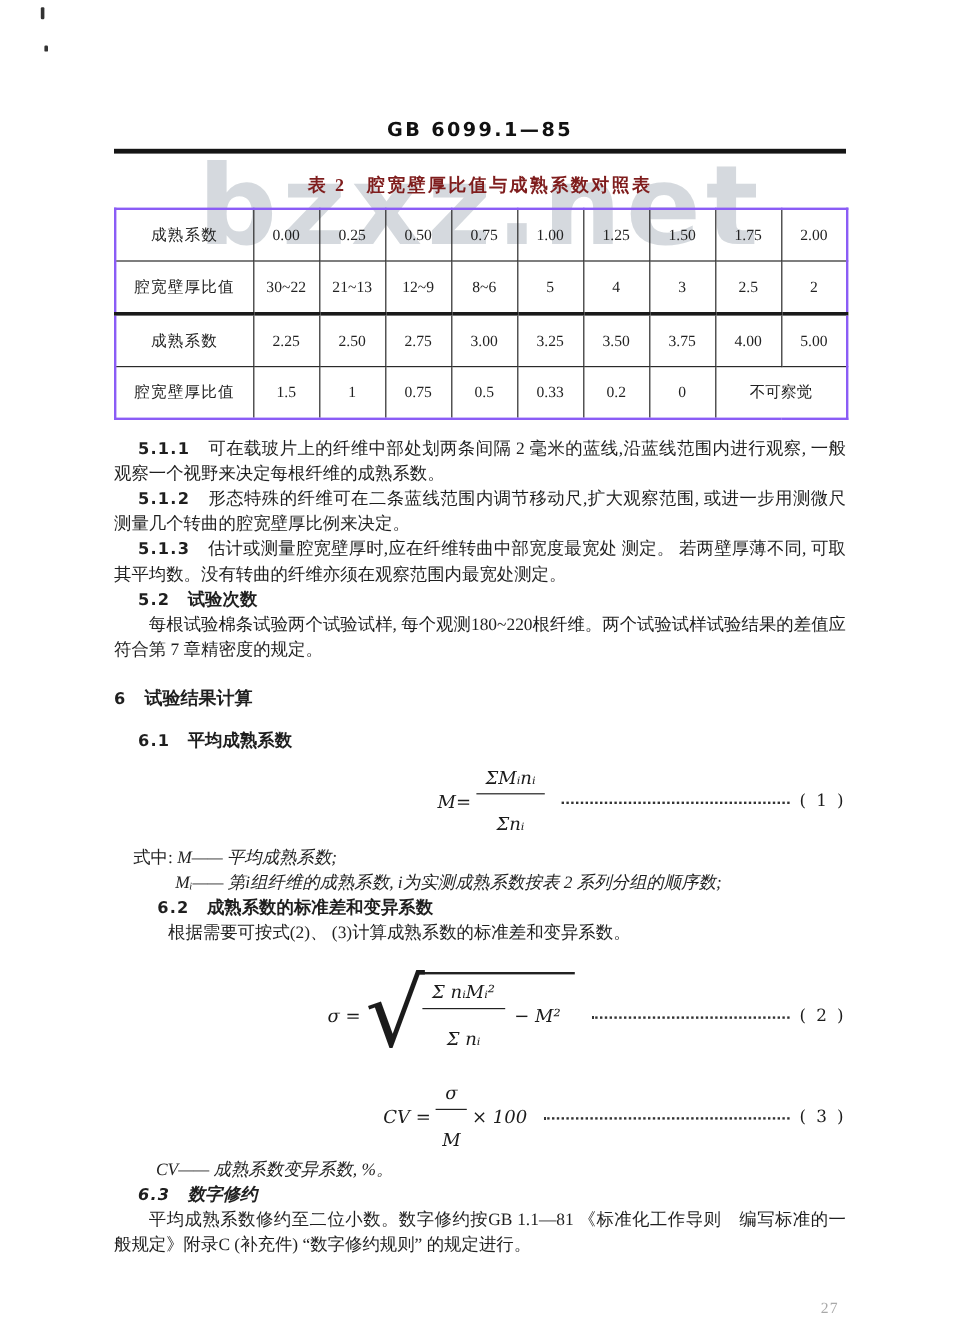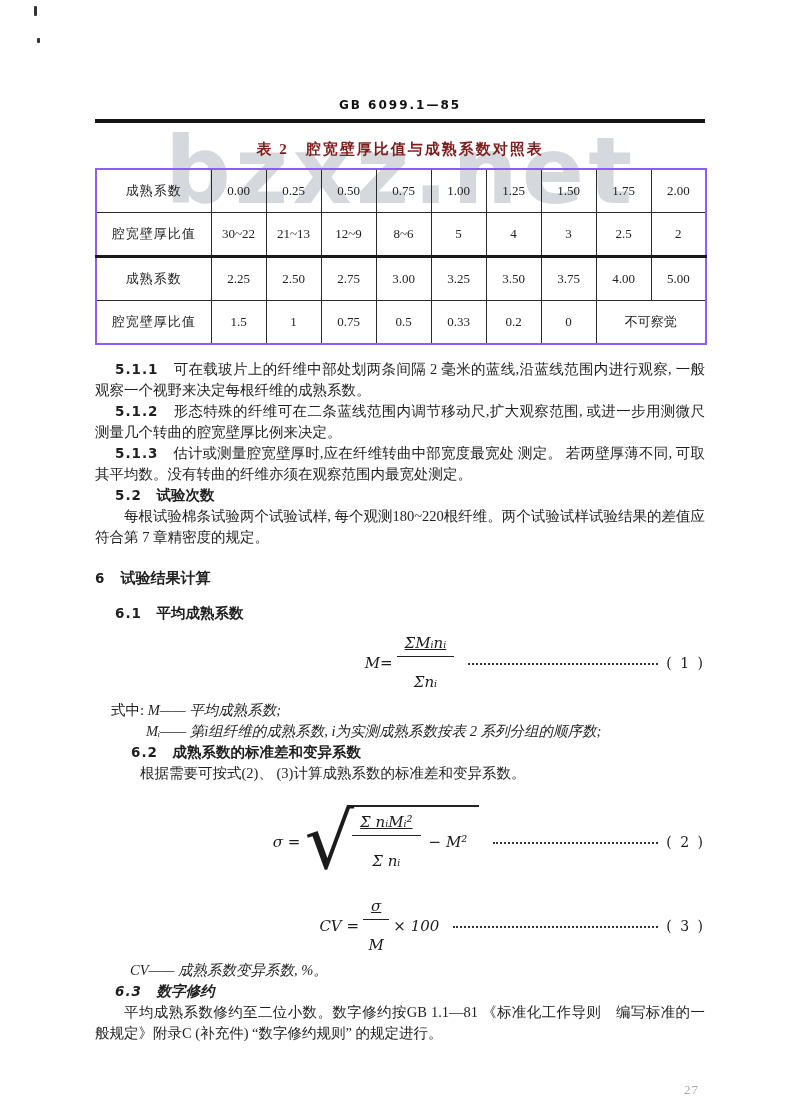--- a/index.html
+++ b/index.html
@@ -13,21 +13,21 @@
   .speck{position:absolute;background:#333;border-radius:1px;}
   .watermark{
     position:absolute;left:165px;top:118px;z-index:1;
     font-family:"DejaVu Sans",sans-serif;font-weight:bold;
     font-size:92px;letter-spacing:4px;color:#c7cdd3;opacity:.75;
     user-select:none;pointer-events:none;
   }
   .doc-header{
     position:relative;z-index:2;margin-top:98px;text-align:center;
     font-family:"DejaVu Sans",sans-serif;font-weight:bold;
-    font-size:12px;letter-spacing:2px;color:#111;
+    font-size:16px;letter-spacing:2px;color:#111;
   }
   .header-rule{position:relative;z-index:2;margin-top:7px;height:4px;background:#151515;}
   .table-title{
     position:relative;z-index:2;margin-top:17px;text-align:center;
     font-size:15px;font-weight:bold;letter-spacing:2px;color:#7f1d1d;
   }
   table.ref{
     position:relative;z-index:2;margin-top:9px;border-collapse:collapse;
     width:610px;table-layout:fixed;
   }
@@ -47,21 +47,21 @@
   .sec-head .num{font-family:"DejaVu Sans",sans-serif;font-size:13.5px;letter-spacing:1px;}
   .formula-row{
     position:relative;z-index:2;display:flex;align-items:center;
     justify-content:flex-end;font-size:15px;color:#1b1b1b;
     font-family:"DejaVu Serif",serif;
   }
   .f-body{font-style:italic;display:inline-flex;align-items:center;gap:4px;}
   .f-dots{border-bottom:2px dotted #333;height:1px;margin:0 8px 0 14px;}
   .f-label{font-style:normal;font-size:14px;letter-spacing:2px;white-space:nowrap;}
   .frac{display:inline-flex;flex-direction:column;align-items:center;vertical-align:middle;line-height:1.25;}
-  .frac .fnum{padding:0 8px 3px;border-bottom:1.5px solid #222;text-decoration:underline;}
+  .frac .fnum{padding:0 8px 3px;border-bottom:1.5px solid #222;}
   .frac .fden{padding-top:16px;}
   .sqrt{display:inline-flex;align-items:flex-start;}
   .sqrt-sign{font-style:normal;font-size:78px;line-height:74px;font-weight:100;transform:translateY(-1px);}
   .sqrt-body{border-top:2px solid #222;display:inline-flex;align-items:center;gap:8px;padding:6px 12px 0 4px;margin-left:-6px;}
   .where{margin:0;}
   .where-line2{padding-left:35px;}
   .page-number{
     position:absolute;left:684px;top:1082px;z-index:2;
     font-size:13px;color:#a9a9a9;letter-spacing:1px;
   }

